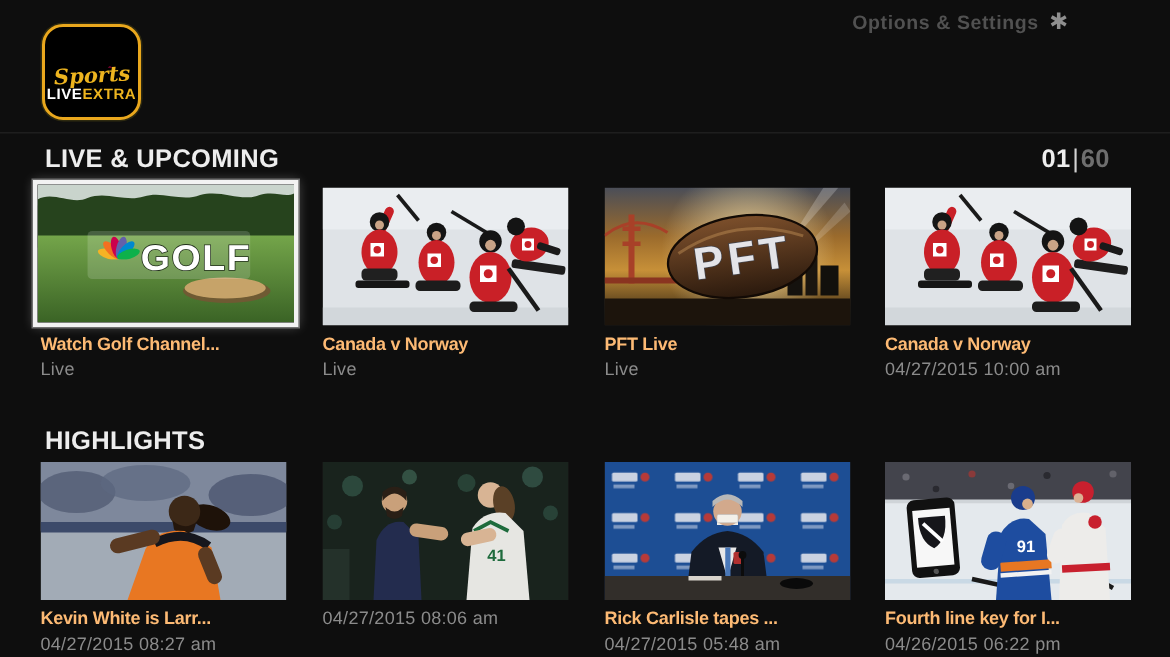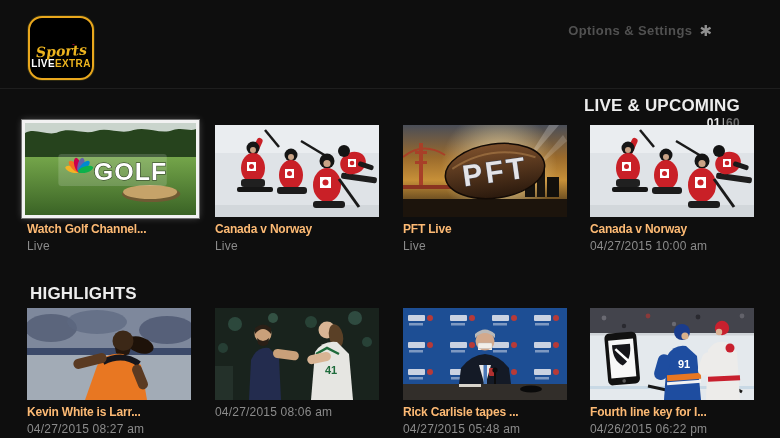--- a/index.html
+++ b/index.html
@@ -9,31 +9,31 @@
   
   .applogo{position:absolute;left:28px;top:16px;width:62px;height:60px;
            background:#000;border:2px solid #e9a71d;border-radius:14px;
            box-shadow:0 0 0 1px #2e2a10;display:flex;flex-direction:column;
            align-items:center;justify-content:center;}
   .logo-script{font-family:"DejaVu Serif",serif;font-style:italic;font-weight:700;
                color:#edb41f;font-size:14px;line-height:13px;transform:rotate(-3deg);}
   .logo-extra-line{font-size:10px;font-weight:700;letter-spacing:.4px;line-height:11px;}
   .lx-live{color:#fff}.lx-extra{color:#edb41f}
 
-  .options{position:absolute;top:23px;right:68px;display:flex;align-items:flex-start;}
+  .options{position:absolute;top:7px;right:68px;display:flex;align-items:flex-start;}
   .options-label{font-size:13px;color:#515151;letter-spacing:.4px;font-weight:700;}
   .options-icon{font-size:15px;color:#8f8f8f;margin-left:7px;line-height:1;}
 
   .header-divider{position:absolute;top:88px;left:0;right:0;height:1px;background:#1e1e1e;}
 
   
   .secbar{position:absolute;left:30px;right:40px;display:flex;
           justify-content:space-between;align-items:flex-end;}
   .sectitle{font-size:17px;font-weight:700;color:#ededed;letter-spacing:.2px;}
-  .counter{font-size:12px;font-weight:700;color:#ededed;letter-spacing:.3px;}
+  .counter{font-size:17px;font-weight:700;color:#ededed;letter-spacing:.3px;}
   .counter .sep{color:#d2d2d2;font-weight:400;padding:0 1px;}
   .counter .total{color:#6e6e6e;}
 
   
   .tile{position:absolute;width:164px;}
   .thumb{width:164px;height:92px;overflow:hidden;background:#1b1b1b;}
   .tile.sel{width:141px;}
   .tile.sel .thumb{width:171px;height:92px;border:3px solid #f2f2f2;
                    box-shadow:0 0 0 1px #6f6f6f,0 0 7px rgba(255,255,255,.25);}
   .meta{margin-top:5px;}
@@ -133,21 +133,21 @@
   <div class="logo-extra-line"><span class="lx-live">LIVE</span><span class="lx-extra">EXTRA</span></div>
 </div>
 
 <div class="options">
   <span class="options-label">Options &amp; Settings</span>
   <span class="options-icon">✱</span>
 </div>
 
 <div class="header-divider"></div>
 
-<div class="secbar" style="top:96px;flex-direction:column;">
+<div class="secbar" style="top:96px;">
   <span class="sectitle">LIVE &amp; UPCOMING</span>
   <span class="counter"><span>01</span><span class="sep">|</span><span class="total">60</span></span>
 </div>
 
 <div class="tile sel" style="left:22px;top:120px;">
   <div class="thumb">
     <svg class="art" viewBox="0 0 164 92" preserveAspectRatio="none">
       <rect width="164" height="14" fill="#c9d4cc"></rect>
       <path d="M0,10 C10,4 22,14 32,9 C44,4 56,12 68,8 C80,4 92,12 104,7 C118,3 130,12 142,7 C152,4 158,9 164,6 L164,42 L0,42 Z" fill="#26431d"></path>
       <rect y="34" width="164" height="58" fill="url(#fairway)"></rect>

